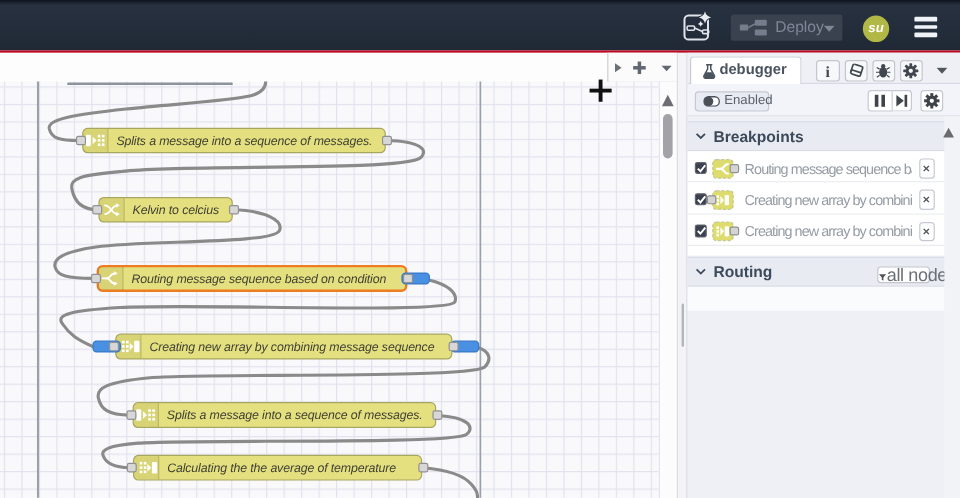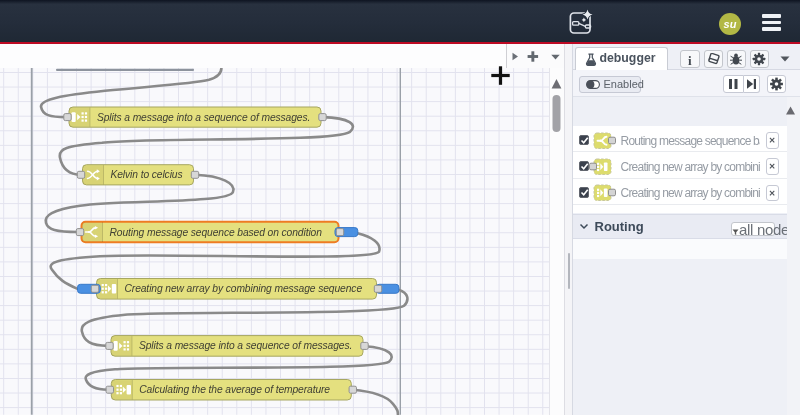--- a/index.html
+++ b/index.html
@@ -36,20 +36,32 @@
 <body>
 <div id="header">
   <svg style="position:absolute;left:566px;top:9px;" width="27" height="27" viewBox="0 0 27 27">
     <rect x="4.4" y="4" width="19.6" height="20" rx="3.5" fill="none" stroke="#dfe3ea" stroke-width="1.7"></rect>
     <rect x="6.6" y="12.6" width="6.2" height="3.6" rx="1" fill="none" stroke="#dfe3ea" stroke-width="1.3"></rect>
     <path d="M12.8 14.4 L19.4 17.3" fill="none" stroke="#dfe3ea" stroke-width="1.3"></path>
     <rect x="19.4" y="16" width="5.2" height="3" rx="1" fill="none" stroke="#dfe3ea" stroke-width="1.3"></rect>
     <path d="M21.5 0.4 Q22.4 4.6 26.6 5.5 Q22.4 6.4 21.5 10.6 Q20.6 6.4 16.4 5.5 Q20.6 4.6 21.5 0.4 Z" fill="#e8ebf0" stroke="#232c3a" stroke-width="1.6" paint-order="stroke"></path>
     <path d="M17.9 8.6 Q18.3 10.5 20.2 10.9 Q18.3 11.3 17.9 13.2 Q17.5 11.3 15.6 10.9 Q17.5 10.5 17.9 8.6 Z" fill="#e8ebf0" stroke="#232c3a" stroke-width="1.2" paint-order="stroke"></path>
   </svg>
+  <div id="deploy">
+    <svg style="position:absolute;left:7px;top:4px;" width="26" height="14" viewBox="0 0 26 14">
+      <rect x="0.5" y="4.5" width="7" height="5" rx="1" fill="#757d8c"></rect>
+      <path d="M7.5 7 L13 4" stroke="#757d8c" stroke-width="1.3" fill="none"></path>
+      <rect x="13" y="0.5" width="10" height="5" rx="1" fill="#757d8c"></rect>
+      <rect x="13" y="8.5" width="10" height="5" rx="1" fill="#757d8c"></rect>
+    </svg>
+    <span style="position:absolute;left:37px;top:3px;font-size:13px;color:#7e8796;">Deploy</span>
+    <svg style="position:absolute;left:77px;top:8.5px;" width="10" height="6" viewBox="0 0 10 6">
+        <path d="M0.5 0.5 L9.5 0.5 L5 5.5 Z" fill="#7e8796"></path>
+      </svg>
+  </div>
   <div id="avatar">su</div>
   <div class="hbar" style="top:14.2px;"></div>
   <div class="hbar" style="top:20.8px;"></div>
   <div class="hbar" style="top:27.4px;"></div>
 </div>
 <div id="redline"></div>
 <div id="tabbar"></div>
 <div id="tabctl">
   <svg style="position:absolute;left:0;top:0;" width="58" height="24" viewBox="0 0 58 24">
     <path d="M5.5 8.8 L11 12.5 L5.5 16.2 Z" fill="#6b7077"></path>
@@ -282,20 +294,26 @@
             </g>
             <g transform="rotate(135)">
               <rect x="-1.25" y="-6.4" width="2.5" height="3"></rect>
               <rect x="-1.25" y="3.4" width="2.5" height="3"></rect>
             </g>
           </g>
           <circle r="1.8" fill="#fff"></circle>
         </svg>
     </div>
   </div>
+  <div class="schead" style="top:57px;">
+    <svg style="position:absolute;left:6px;top:8px;" width="10" height="8" viewBox="0 0 10 8">
+        <path d="M1.5 1.5 L5 5 L8.5 1.5" fill="none" stroke="#3d4a59" stroke-width="1.5"></path>
+      </svg>
+    <span style="margin-left:21.5px;">Breakpoints</span>
+  </div>
   <div class="bprow" style="top:82px;">
     <span class="chk">
         <svg width="9" height="9" viewBox="0 0 9 9" style="position:absolute;left:0.5px;top:0.2px;">
           <path d="M1.5 4.5 L3.7 6.7 L7.7 1.7" fill="none" stroke="#fff" stroke-width="1.6"></path>
         </svg>
       </span>
     <svg style="position:absolute;left:16px;top:5.6px;" width="30" height="19" viewBox="0 0 30 19">
       <rect x="5" y="1" width="17" height="15.5" rx="3" fill="#dddc6d" stroke="#c6c69e" stroke-width="1" stroke-dasharray="2.5,1.6"></rect>
       <g stroke="#fff" stroke-width="1.9" fill="none" stroke-linecap="round">
         <path d="M8.5 8.7 h 3.4"></path>

